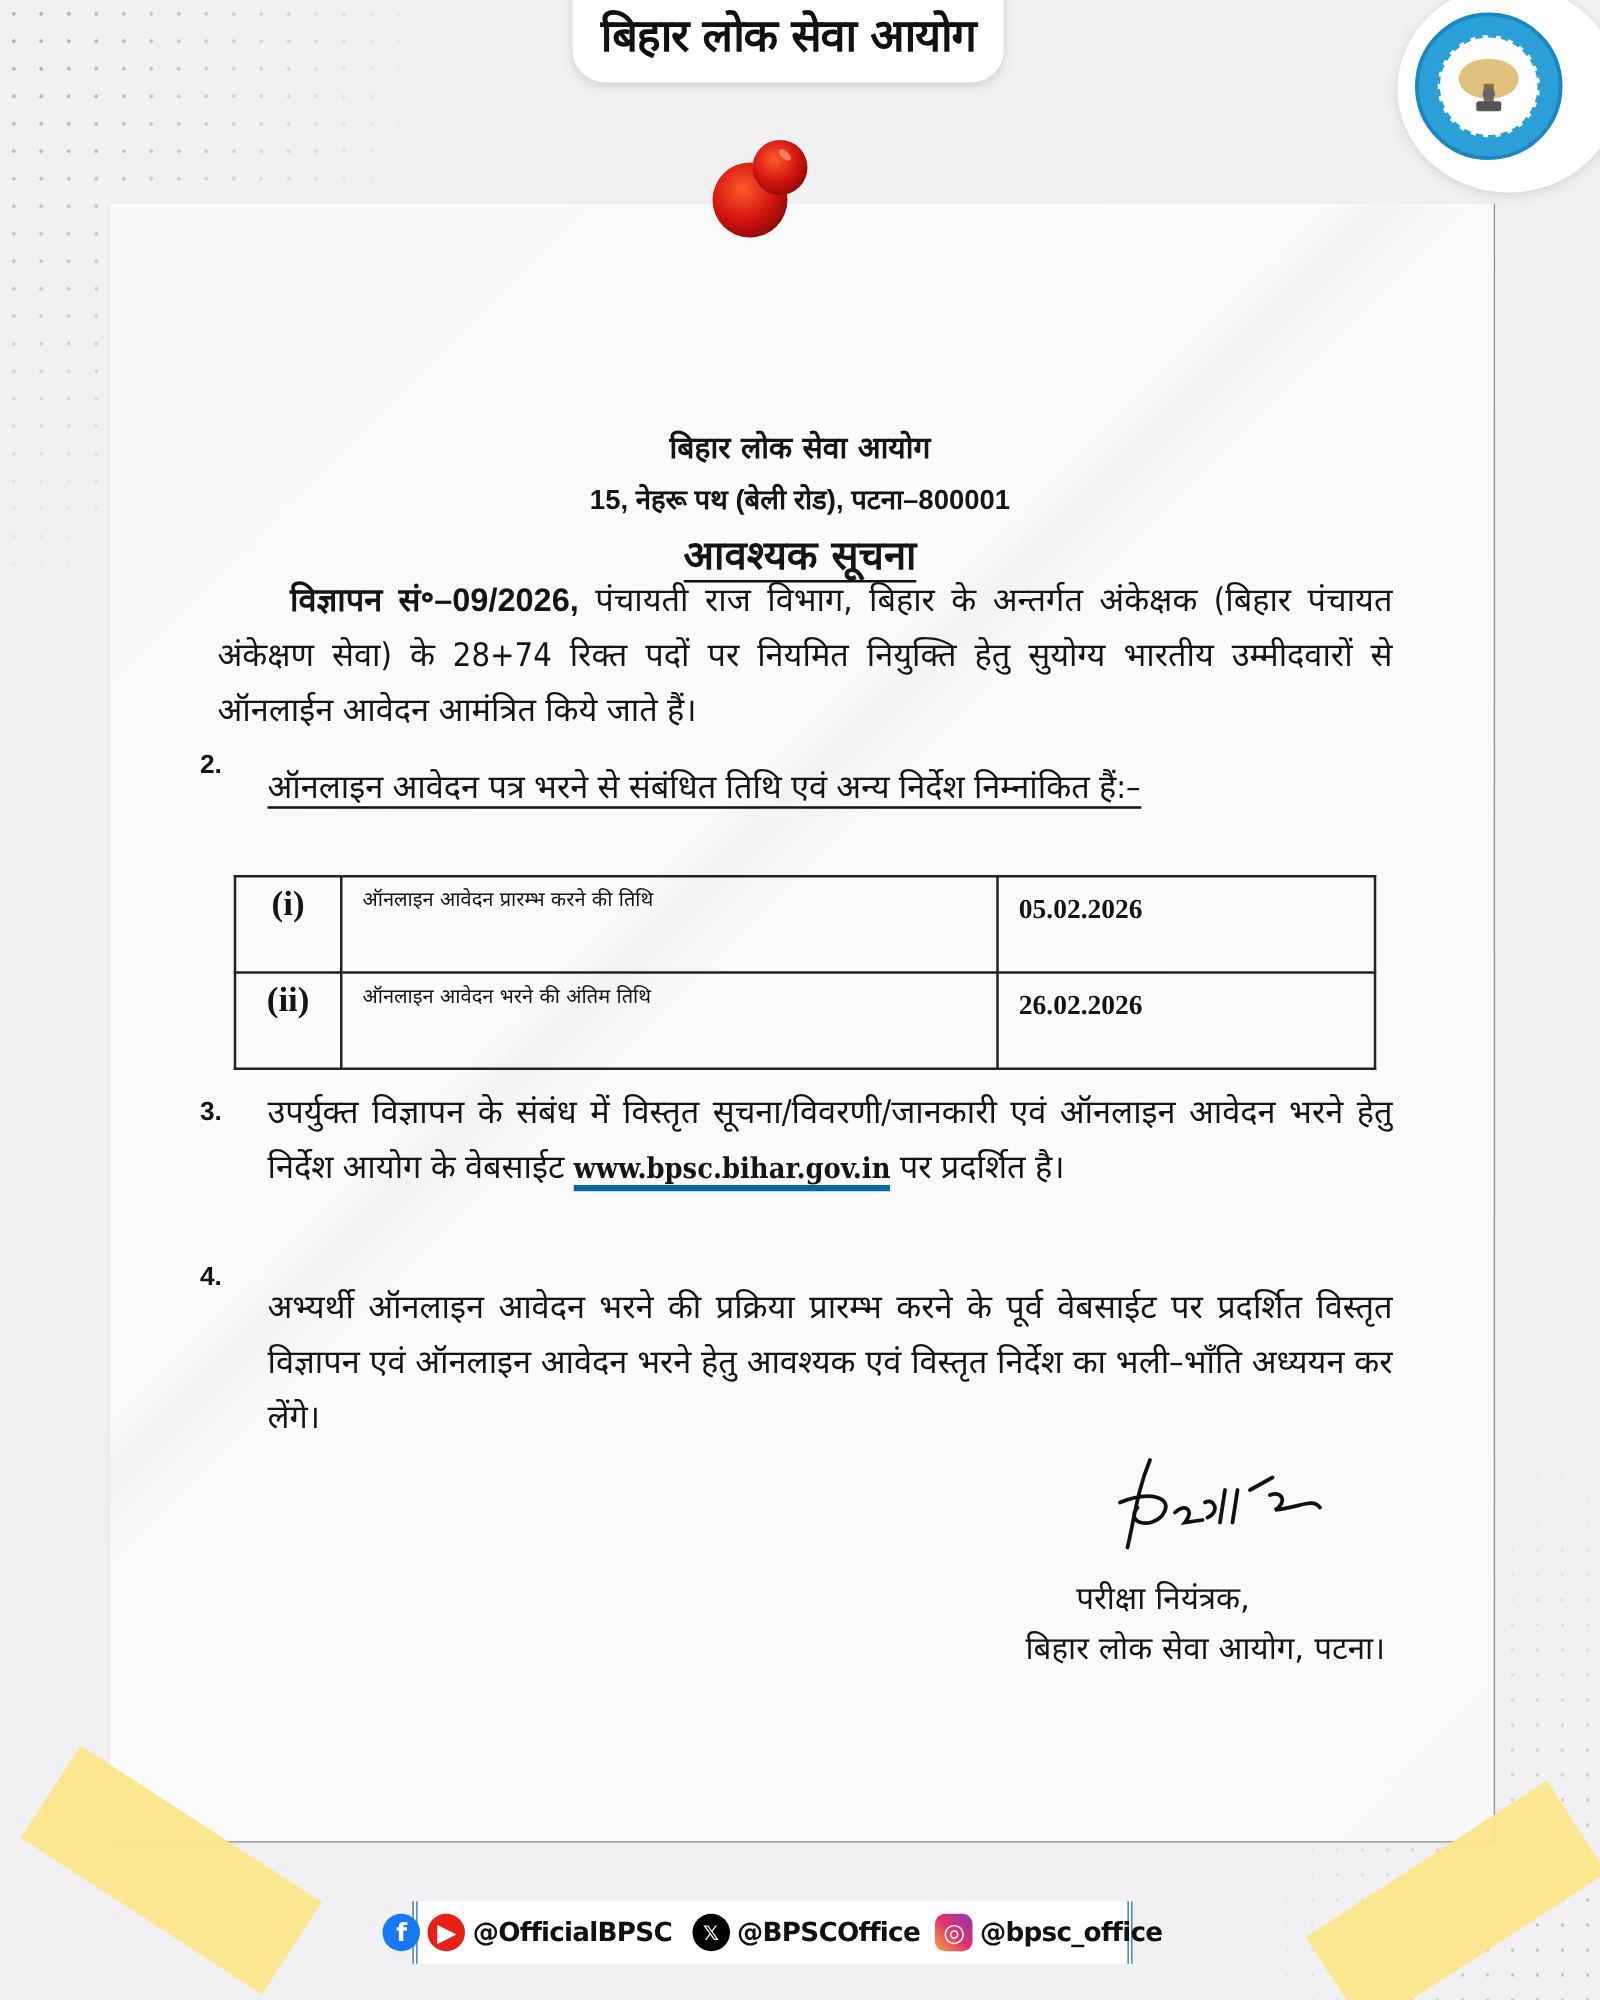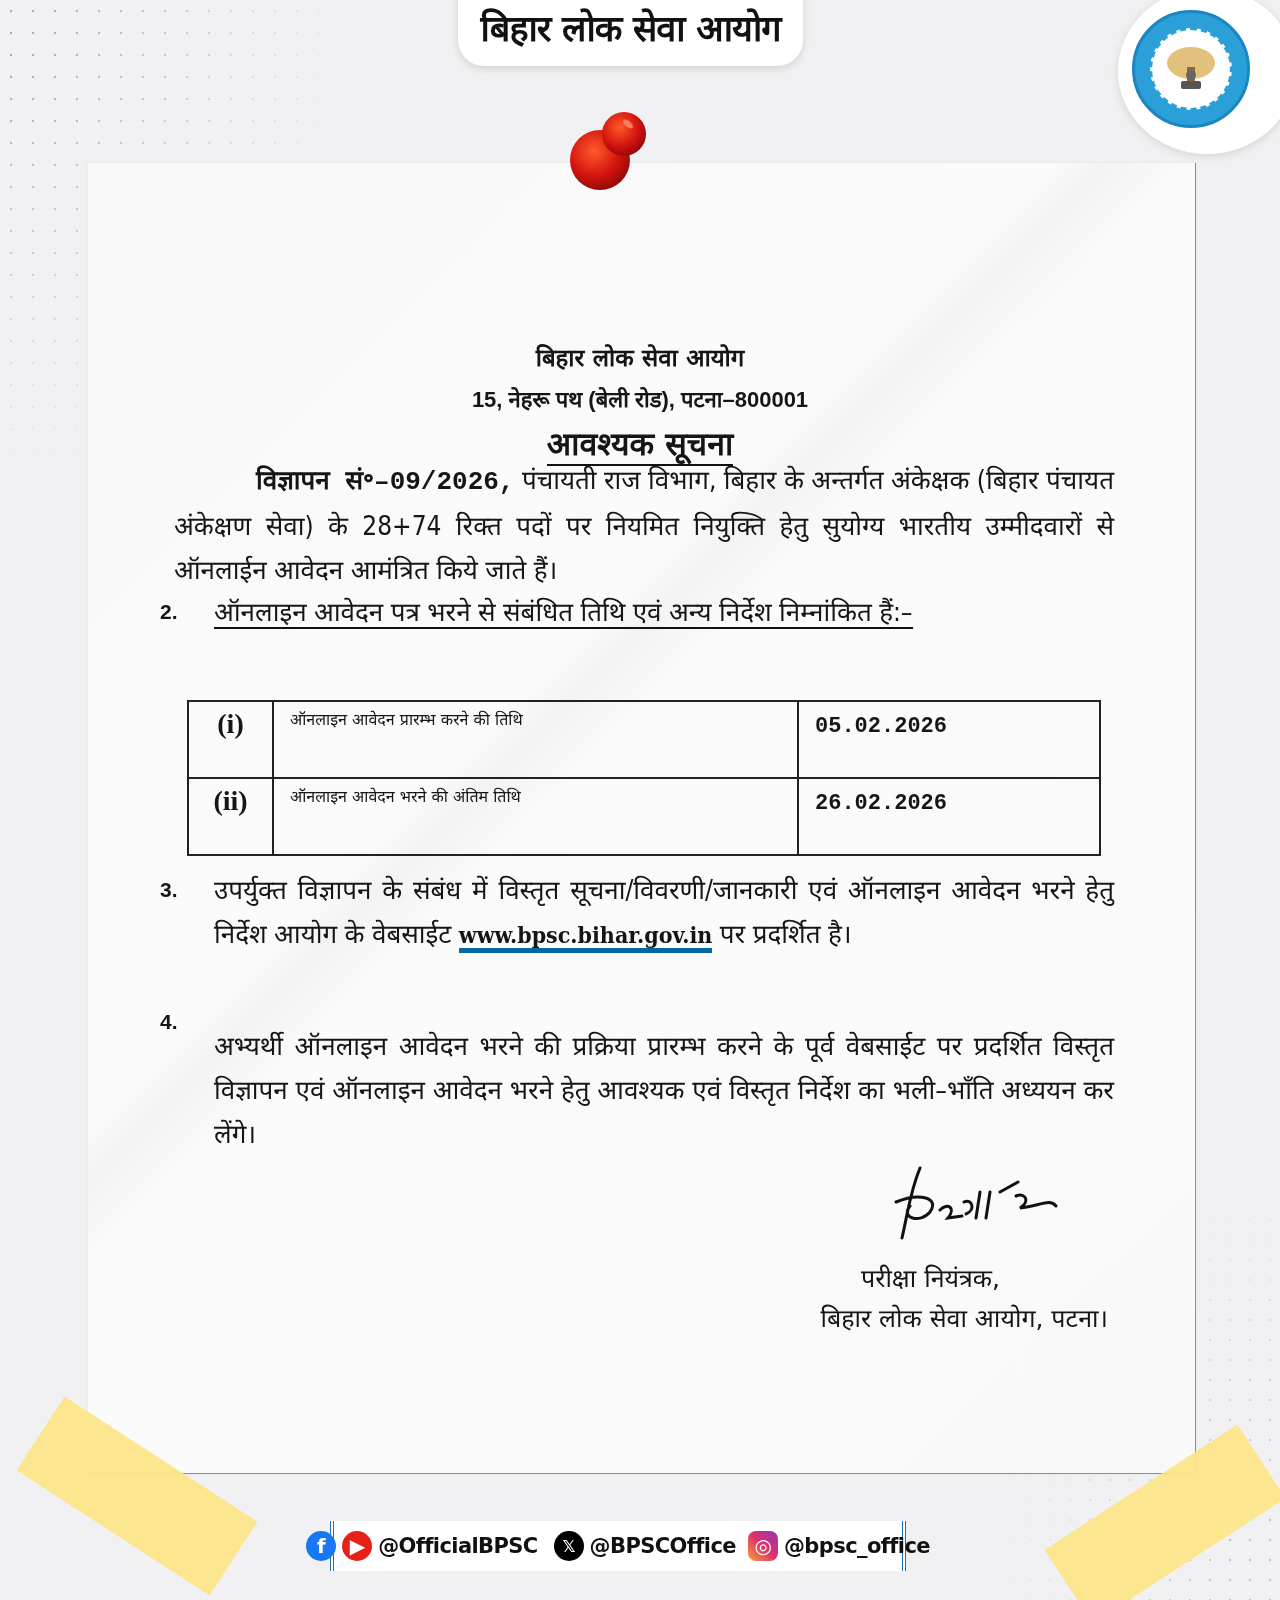--- a/index.html
+++ b/index.html
@@ -75,35 +75,35 @@
   .doc { position: absolute; left: 0; top: 0; width: 100%; height: 100%;
     font-family: "DejaVu Serif", serif; color: #151515; }
   .hdr { position: absolute; left: 0; width: 1280px; text-align: center; font-weight: bold; }
   .hdr1 { top: 340px; font-size: 24px; }
   .hdr2 { top: 383px; font-size: 22px; font-family: "Liberation Sans", sans-serif; }
   .hdr3 { top: 421px; font-size: 32px; }
   .hdr3 span { border-bottom: 2px solid #111; padding-bottom: 1px; }
 
   .para { position: absolute; font-size: 26px; line-height: 44px; text-align: justify; font-family: "DejaVu Sans", sans-serif; font-stretch: condensed; }
   .p1 { left: 174px; top: 458px; width: 940px; text-indent: 58px; }
-  .p1 b { font-family: Liberation Mono, monospace; margin-left: 24px; }
+  .p1 b { font-family: Liberation Sans, sans-serif; }
   .num { position: absolute; font-family: "Liberation Sans", sans-serif; font-weight: bold; font-size: 21px; }
-  .p2 { left: 214px; top: 590px; width: 900px; }
+  .p2 { left: 214px; top: 608px; width: 900px; }
   .p2 .ul { border-bottom: 2px solid #111; }
   .p3 { left: 214px; top: 868px; width: 900px; }
   .p4 { left: 214px; top: 1000px; width: 900px; margin-top: 24px; }
   .url { font-family: "DejaVu Serif", serif; font-weight: bold; font-size: 23px; border-bottom: 5px solid #0369a1; }
 
   table.dates {
     position: absolute; left: 187px; top: 700px; width: 914px; border-collapse: collapse;
   }
   table.dates td { border: 2px solid #222; height: 77px; vertical-align: top; padding-top: 6px; }
   td.idx { width: 85px; text-align: center; font-family: "Liberation Serif", serif; font-weight: bold; font-size: 28px; }
   td.lbl { width: 525px; padding-left: 16px; font-size: 16px; font-family: "DejaVu Sans", sans-serif; }
-  td.val { padding-left: 16px; padding-top: 12px !important; font-family: Liberation Mono, monospace; font-weight: bold; font-size: 22px; }
+  td.val { padding-left: 16px; padding-top: 12px !important; font-family: Liberation Serif, serif; font-weight: bold; font-size: 22px; }
 
   .sig { position: absolute; left: 890px; top: 1162px; width: 190px; height: 80px; }
   .sig-title { position: absolute; left: 0; width: 1000px; text-align: right; font-size: 25px; font-family: "DejaVu Sans", sans-serif; }
   .st1 { top: 1260px; }
   .st2 { top: 1300px; width: 1108px; }
 
   
   .social {
     position: absolute; left: 330px; top: 1521px; width: 576px; height: 50px;
     background: #fff; border-left: 4px double #1d6fb2; border-right: 4px double #1d6fb2;

